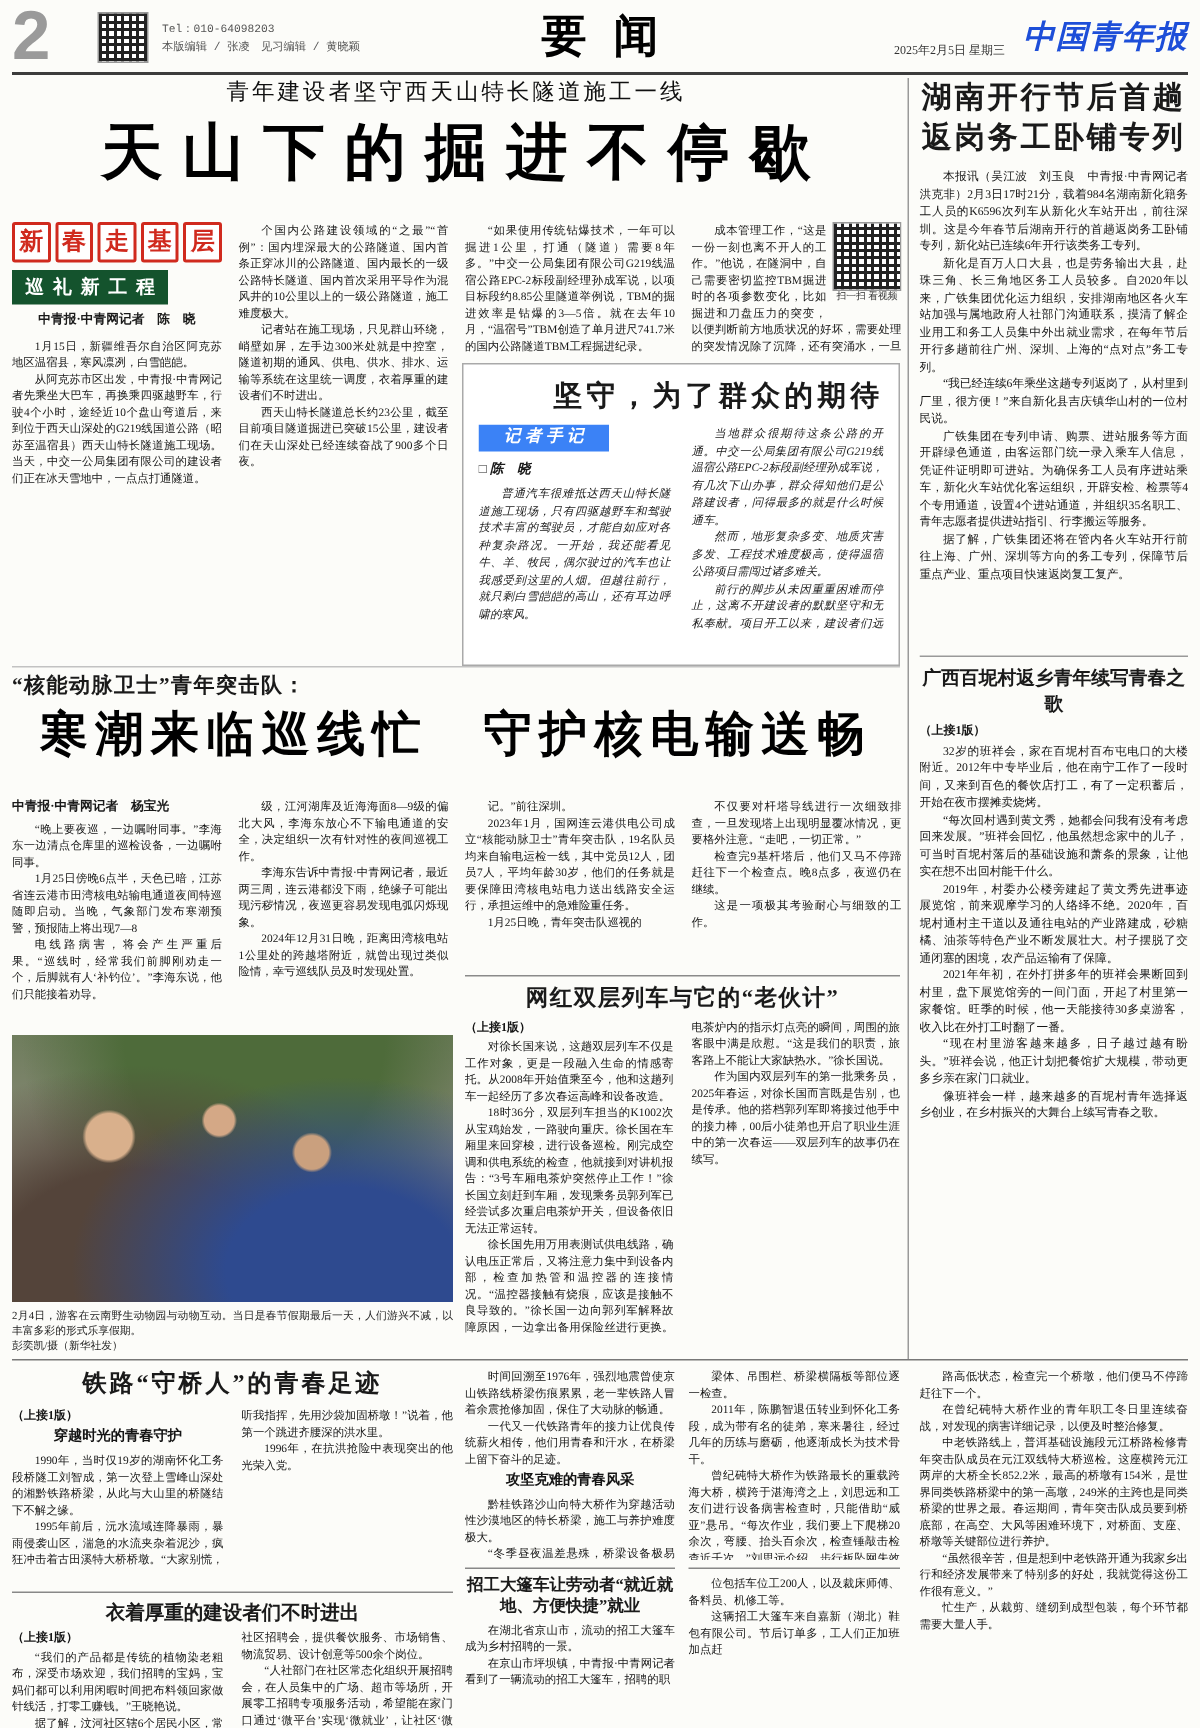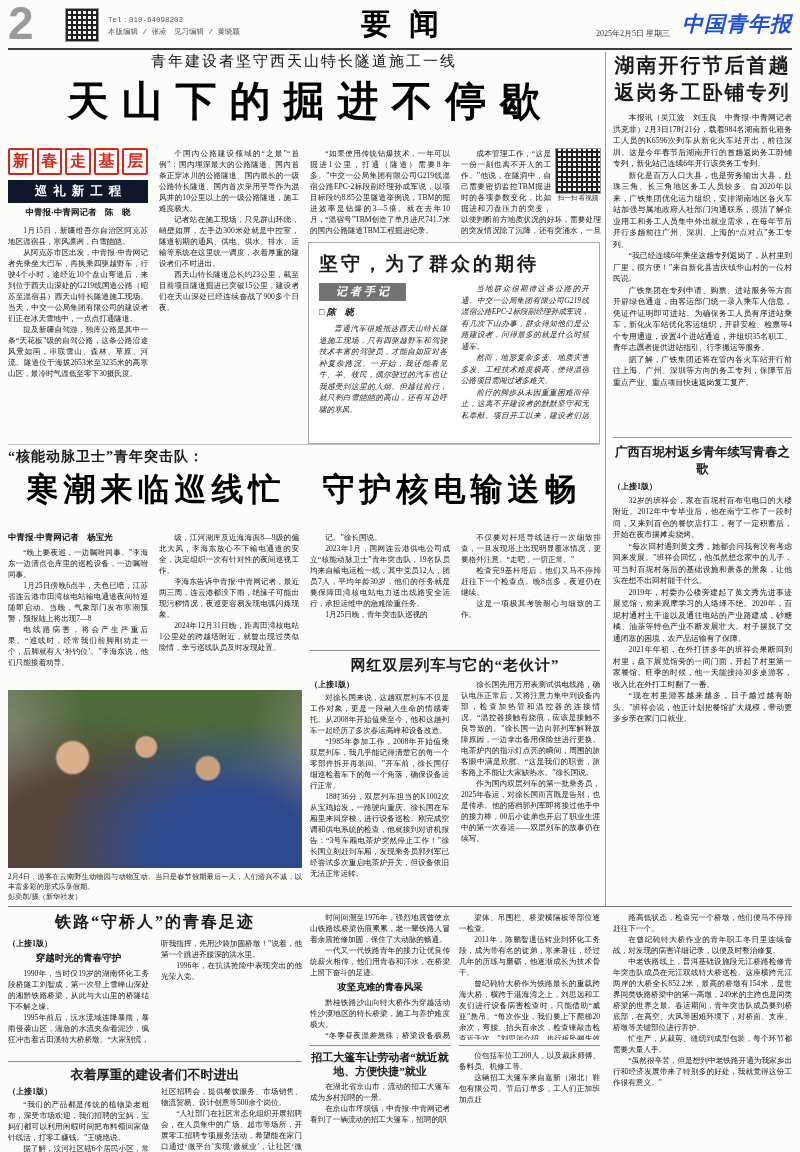--- a/index.html
+++ b/index.html
@@ -33,30 +33,30 @@
                margin-top:3px;color:#000;}
   #ts-body{position:absolute;left:0;top:96px;width:592px;height:296px;}
   .tcol{position:absolute;top:0;width:140px;}
   #ts-c1{left:0;height:296px;}
   #ts-c2{left:151px;height:296px;}
   #ts-c3{left:302px;height:88px;}
   #ts-c4{left:453px;height:88px;}
   .badge-row{display:flex;gap:3px;justify-content:flex-start;}
   .badge-ch{width:23px;height:23px;border:2px solid #d02a1e;color:#d02a1e;font-weight:900;font-size:16px;
             display:flex;align-items:center;justify-content:center;background:#fff;border-radius:2px;}
-  .badge-bar{background:#0f172a;color:#fff;text-align:center;font-size:12.5px;font-weight:bold;
-             letter-spacing:6px;text-indent:6px;padding:3px 0;margin:5px 0 3px;width:140px;}
+  .badge-bar{background:#14532d;color:#fff;text-align:center;font-size:12.5px;font-weight:bold;
+             letter-spacing:6px;text-indent:6px;padding:3px 0;margin:5px 0 3px;width:104px;}
   .art-qr-wrap{float:right;width:46px;margin:1px 0 2px 4px;text-align:center;}
   .art-qr{width:44px;height:44px;margin:0 auto;}
   .art-qr-cap{font-size:6.5px;line-height:8px;margin-top:1px;color:#333;}
   
   #note-box{position:absolute;left:300px;top:94px;width:292px;height:202px;border:1px solid #a9a9a9;
             padding:8px 10px;box-sizing:border-box;background:#fff;}
-  .note-title{font-size:19px;font-weight:900;text-align:left;letter-spacing:3px;margin-bottom:6px;}
-  .note-badge{display:inline-block;background:#737373;color:#fff;font-size:11px;font-weight:bold;
+  .note-title{font-size:19px;font-weight:900;text-align:right;letter-spacing:3px;margin-bottom:6px;}
+  .note-badge{display:inline-block;background:#3b82f6;color:#fff;font-size:11px;font-weight:bold;
               padding:3px 14px;letter-spacing:3px;text-indent:3px;break-inside:avoid;}
   .note-author{font-size:9px;font-weight:bold;margin:6px 0 5px;}
   .note-cols{columns:2;column-gap:14px;column-fill:auto;height:138px;overflow:hidden;
              font-style:italic;font-size:7.6px;line-height:11.5px;text-align:justify;}
   
   #vrule{position:absolute;left:605px;top:52px;width:1px;height:854px;background:#9a9a9a;}
   #rc{position:absolute;left:613px;top:52px;width:179px;height:854px;overflow:hidden;}
   .hn-title{text-align:center;font-size:20px;font-weight:900;line-height:27px;letter-spacing:2px;margin-bottom:6px;}
   .rc-div{border-top:1px solid #999;margin:7px 0 6px;}
   .gx-title{text-align:center;font-size:12.5px;font-weight:900;margin-bottom:3px;}
@@ -134,21 +134,20 @@
           <span class="badge-ch">春</span>
           <span class="badge-ch">走</span>
           <span class="badge-ch">基</span>
           <span class="badge-ch">层</span>
         </div>
         <div class="badge-bar">巡礼新工程</div>
         <div class="byline">中青报·中青网记者　陈　晓</div>
         <div class="bodytext" style="height:196px;">
             <p class="para">1月15日，新疆维吾尔自治区阿克苏地区温宿县，寒风凛冽，白雪皑皑。</p>
             <p class="para">从阿克苏市区出发，中青报·中青网记者先乘坐大巴车，再换乘四驱越野车，行驶4个小时，途经近10个盘山弯道后，来到位于西天山深处的G219线国道公路（昭苏至温宿县）西天山特长隧道施工现场。当天，中交一公局集团有限公司的建设者们正在冰天雪地中，一点点打通隧道。</p>
-            <p class="para">提及新疆自驾游，独库公路是其中一条“天花板”级的自驾公路，这条公路沿途风景如画，串联雪山、森林、草原、河流。隧道位于海拔2653米至3235米的高寒山区，最冷时气温低至零下30摄氏度。</p>
           </div>
       </div>
       <div class="tcol bodytext" id="ts-c2">
           <p class="para">个国内公路建设领域的“之最”“首例”：国内埋深最大的公路隧道、国内首条正穿冰川的公路隧道、国内最长的一级公路特长隧道、国内首次采用平导作为混风井的10公里以上的一级公路隧道，施工难度极大。</p>
           <p class="para">记者站在施工现场，只见群山环绕，峭壁如屏，左手边300米处就是中控室，隧道初期的通风、供电、供水、排水、运输等系统在这里统一调度，衣着厚重的建设者们不时进出。</p>
           <p class="para">西天山特长隧道总长约23公里，截至目前项目隧道掘进已突破15公里，建设者们在天山深处已经连续奋战了900多个日夜。</p>
         </div>
       <div class="tcol bodytext" id="ts-c3">
           <p class="para">“如果使用传统钻爆技术，一年可以掘进1公里，打通（隧道）需要8年多。”中交一公局集团有限公司G219线温宿公路EPC-2标段副经理孙成军说，以项目标段约8.85公里隧道举例说，TBM的掘进效率是钻爆的3—5倍。就在去年10月，“温宿号”TBM创造了单月进尺741.7米的国内公路隧道TBM工程掘进纪录。</p>
         </div>
@@ -191,21 +190,21 @@
             <p class="para">1月25日傍晚6点半，天色已暗，江苏省连云港市田湾核电站输电通道夜间特巡随即启动。当晚，气象部门发布寒潮预警，预报陆上将出现7—8</p>
             <p class="para">电线路病害，将会产生严重后果。“巡线时，经常我们前脚刚劝走一个，后脚就有人‘补钓位’。”李海东说，他们只能接着劝导。</p>
           </div>
       </div>
       <div class="tcol bodytext" id="hc-c2">
           <p class="para">级，江河湖库及近海海面8—9级的偏北大风，李海东放心不下输电通道的安全，决定组织一次有针对性的夜间巡视工作。</p>
           <p class="para">李海东告诉中青报·中青网记者，最近两三周，连云港都没下雨，绝缘子可能出现污秽情况，夜巡更容易发现电弧闪烁现象。</p>
           <p class="para">2024年12月31日晚，距离田湾核电站1公里处的跨越塔附近，就曾出现过类似险情，幸亏巡线队员及时发现处置。</p>
         </div>
       <div class="tcol bodytext" id="hc-c3">
-          <p class="para">记。”徐长国说。</p>
+          <p class="para">记。”前往深圳。</p>
           <p class="para">2023年1月，国网连云港供电公司成立“核能动脉卫士”青年突击队，19名队员均来自输电运检一线，其中党员12人，团员7人，平均年龄30岁，他们的任务就是要保障田湾核电站电力送出线路安全运行，承担运维中的急难险重任务。</p>
           <p class="para">1月25日晚，青年突击队巡视的</p>
         </div>
       <div class="tcol bodytext" id="hc-c4">
           <p class="para">不仅要对杆塔导线进行一次细致排查，一旦发现塔上出现明显覆冰情况，更要格外注意。“走吧，一切正常。”</p>
           <p class="para">检查完9基杆塔后，他们又马不停蹄赶往下一个检查点。晚8点多，夜巡仍在继续。</p>
           <p class="para">这是一项极其考验耐心与细致的工作。</p>
         </div>
     </div>
   </div>
@@ -215,21 +214,20 @@
     <div class="caption">2月4日，游客在云南野生动物园与动物互动。当日是春节假期最后一天，人们游兴不减，以丰富多彩的形式乐享假期。</div>
     <div class="credit">彭奕凯/摄（新华社发）</div>
   </div>
 
   <div id="wh">
     <div class="wh-title">网红双层列车与它的“老伙计”</div>
     <div class="wh-cols bodytext">
       <p class="cont">（上接1版）</p>
       <div>
           <p class="para">对徐长国来说，这趟双层列车不仅是工作对象，更是一段融入生命的情感寄托。从2008年开始值乘至今，他和这趟列车一起经历了多次春运高峰和设备改造。</p>
-          <p class="para">“1985年参加工作，2008年开始值乘双层列车，我几乎能记得清楚它的每一个零部件拆开再装回。”开车前，徐长国仔细巡检着车下的每一个角落，确保设备运行正常。</p>
           <p class="para">18时36分，双层列车担当的K1002次从宝鸡始发，一路驶向重庆。徐长国在车厢里来回穿梭，进行设备巡检。刚完成空调和供电系统的检查，他就接到对讲机报告：“3号车厢电茶炉突然停止工作！”徐长国立刻赶到车厢，发现乘务员郭列军已经尝试多次重启电茶炉开关，但设备依旧无法正常运转。</p>
           <p class="para">徐长国先用万用表测试供电线路，确认电压正常后，又将注意力集中到设备内部，检查加热管和温控器的连接情况。“温控器接触有烧痕，应该是接触不良导致的。”徐长国一边向郭列军解释故障原因，一边拿出备用保险丝进行更换。电茶炉内的指示灯点亮的瞬间，周围的旅客眼中满是欣慰。“这是我们的职责，旅客路上不能让大家缺热水。”徐长国说。</p>
           <p class="para">作为国内双层列车的第一批乘务员，2025年春运，对徐长国而言既是告别，也是传承。他的搭档郭列军即将接过他手中的接力棒，00后小徒弟也开启了职业生涯中的第一次春运——双层列车的故事仍在续写。</p>
         </div>
     </div>
   </div>
 
   <div id="vrule"></div>
   <div id="rc">
     <div class="hn-title">湖南开行节后首趟返岗务工卧铺专列</div>
@@ -243,20 +241,21 @@
     <div class="rc-div"></div>
     <div class="gx-title">广西百坭村返乡青年续写青春之歌</div>
     <div class="bodytext rc-body" style="height:438px;">
       <p class="cont">（上接1版）</p>
       <div>
           <p class="para">32岁的班祥会，家在百坭村百布屯电口的大楼附近。2012年中专毕业后，他在南宁工作了一段时间，又来到百色的餐饮店打工，有了一定积蓄后，开始在夜市摆摊卖烧烤。</p>
           <p class="para">“每次回村遇到黄文秀，她都会问我有没有考虑回来发展。”班祥会回忆，他虽然想念家中的儿子，可当时百坭村落后的基础设施和萧条的景象，让他实在想不出回村能干什么。</p>
           <p class="para">2019年，村委办公楼旁建起了黄文秀先进事迹展览馆，前来观摩学习的人络绎不绝。2020年，百坭村通村主干道以及通往电站的产业路建成，砂糖橘、油茶等特色产业不断发展壮大。村子摆脱了交通闭塞的困境，农产品运输有了保障。</p>
           <p class="para">2021年年初，在外打拼多年的班祥会果断回到村里，盘下展览馆旁的一间门面，开起了村里第一家餐馆。旺季的时候，他一天能接待30多桌游客，收入比在外打工时翻了一番。</p>
           <p class="para">“现在村里游客越来越多，日子越过越有盼头。”班祥会说，他正计划把餐馆扩大规模，带动更多乡亲在家门口就业。</p>
+          <p class="para">像班祥会一样，越来越多的百坭村青年选择返乡创业，在乡村振兴的大舞台上续写青春之歌。</p>
         </div>
     </div>
   </div>
 
   <div id="hrule-main"></div>
 
   <div id="b-left">
     <div class="sq-title">铁路“守桥人”的青春足迹</div>
     <div id="sq-body" class="twocol bodytext">
       <p class="cont">（上接1版）</p>
@@ -309,17 +308,17 @@
     <div class="bodytext" style="height:96px;">
         <p class="para">位包括车位工200人，以及裁床师傅、备料员、机修工等。</p>
         <p class="para">这辆招工大篷车来自嘉新（湖北）鞋包有限公司。节后订单多，工人们正加班加点赶</p>
       </div>
   </div>
 
   <div id="b-c5" class="bodytext">
       <p class="para">路高低状态，检查完一个桥墩，他们便马不停蹄赶往下一个。</p>
       <p class="para">在曾纪砘特大桥作业的青年职工冬日里连续奋战，对发现的病害详细记录，以便及时整治修复。</p>
       <p class="para">中老铁路线上，普洱基础设施段元江桥路检修青年突击队成员在元江双线特大桥巡检。这座横跨元江两岸的大桥全长852.2米，最高的桥墩有154米，是世界同类铁路桥梁中的第一高墩，249米的主跨也是同类桥梁的世界之最。春运期间，青年突击队成员要到桥底部，在高空、大风等困难环境下，对桥面、支座、桥墩等关键部位进行养护。</p>
+      <p class="para">“虽然很辛苦，但是想到中老铁路开通为我家乡出行和经济发展带来了特别多的好处，我就觉得这份工作很有意义。”</p>
       <p class="para">忙生产，从裁剪、缝纫到成型包装，每个环节都需要大量人手。</p>
-      <p class="para">“虽然很辛苦，但是想到中老铁路开通为我家乡出行和经济发展带来了特别多的好处，我就觉得这份工作很有意义。”</p>
     </div>
 
 </div>
 
 </body></html>

